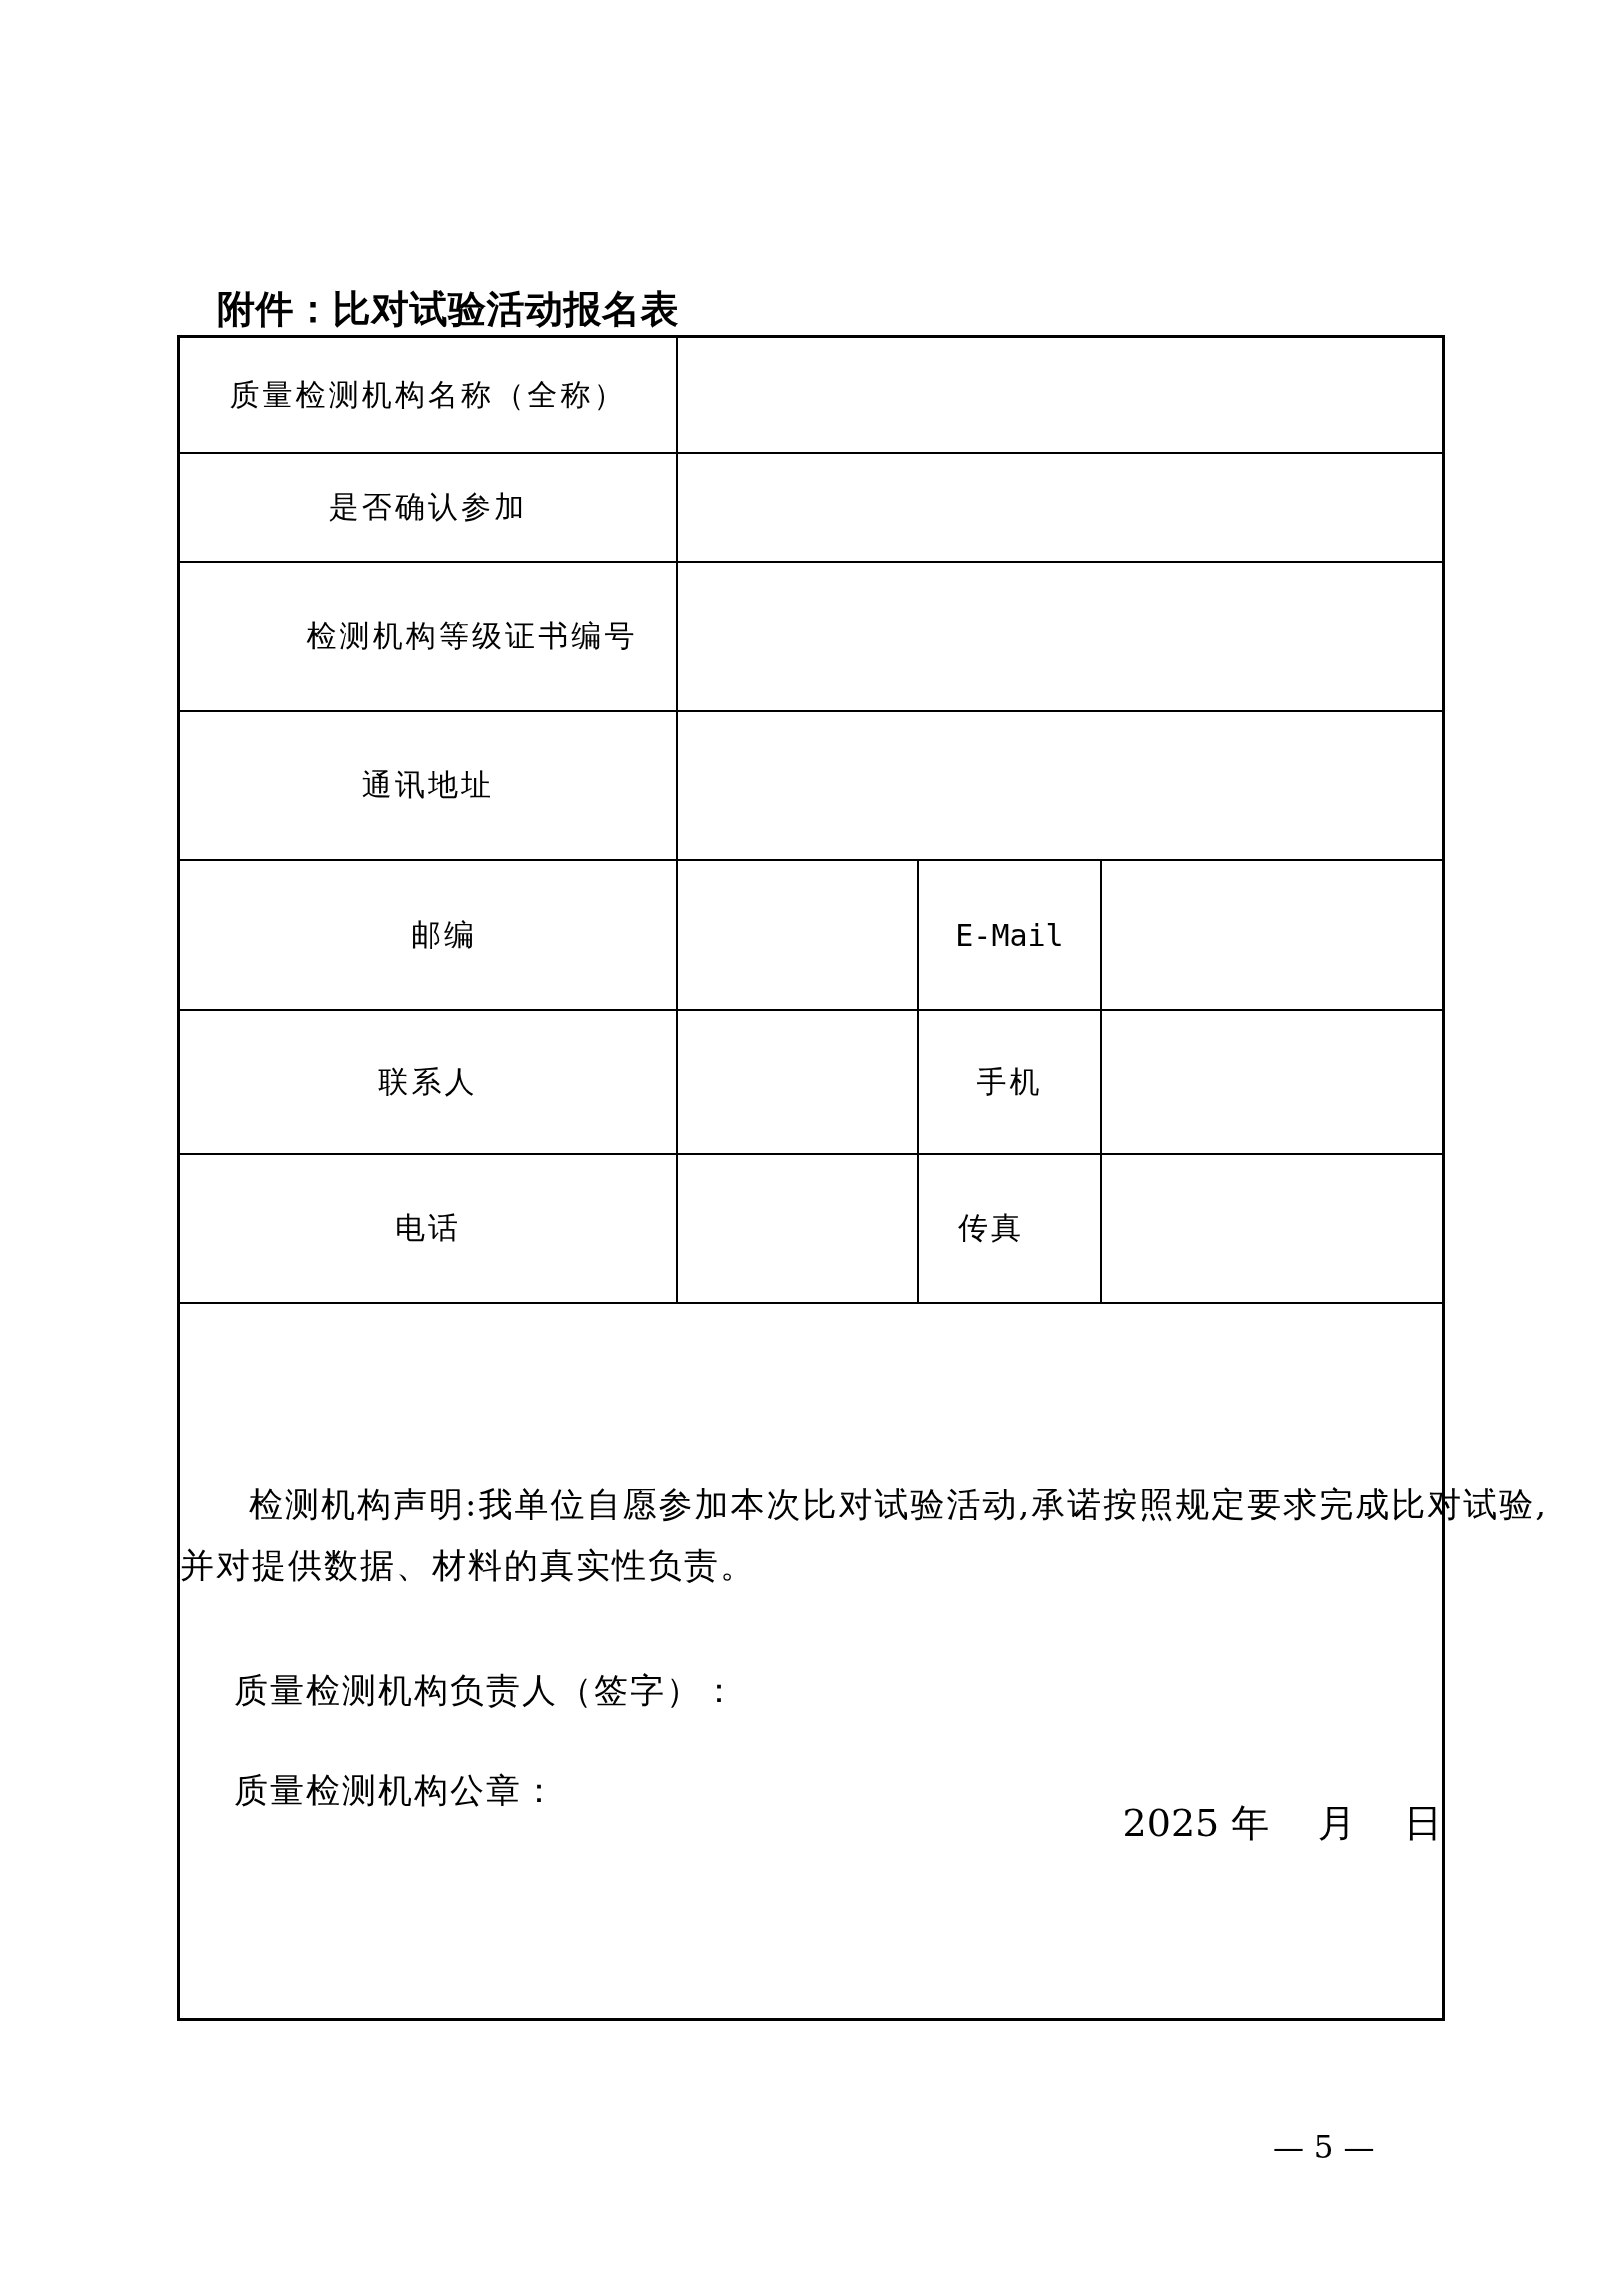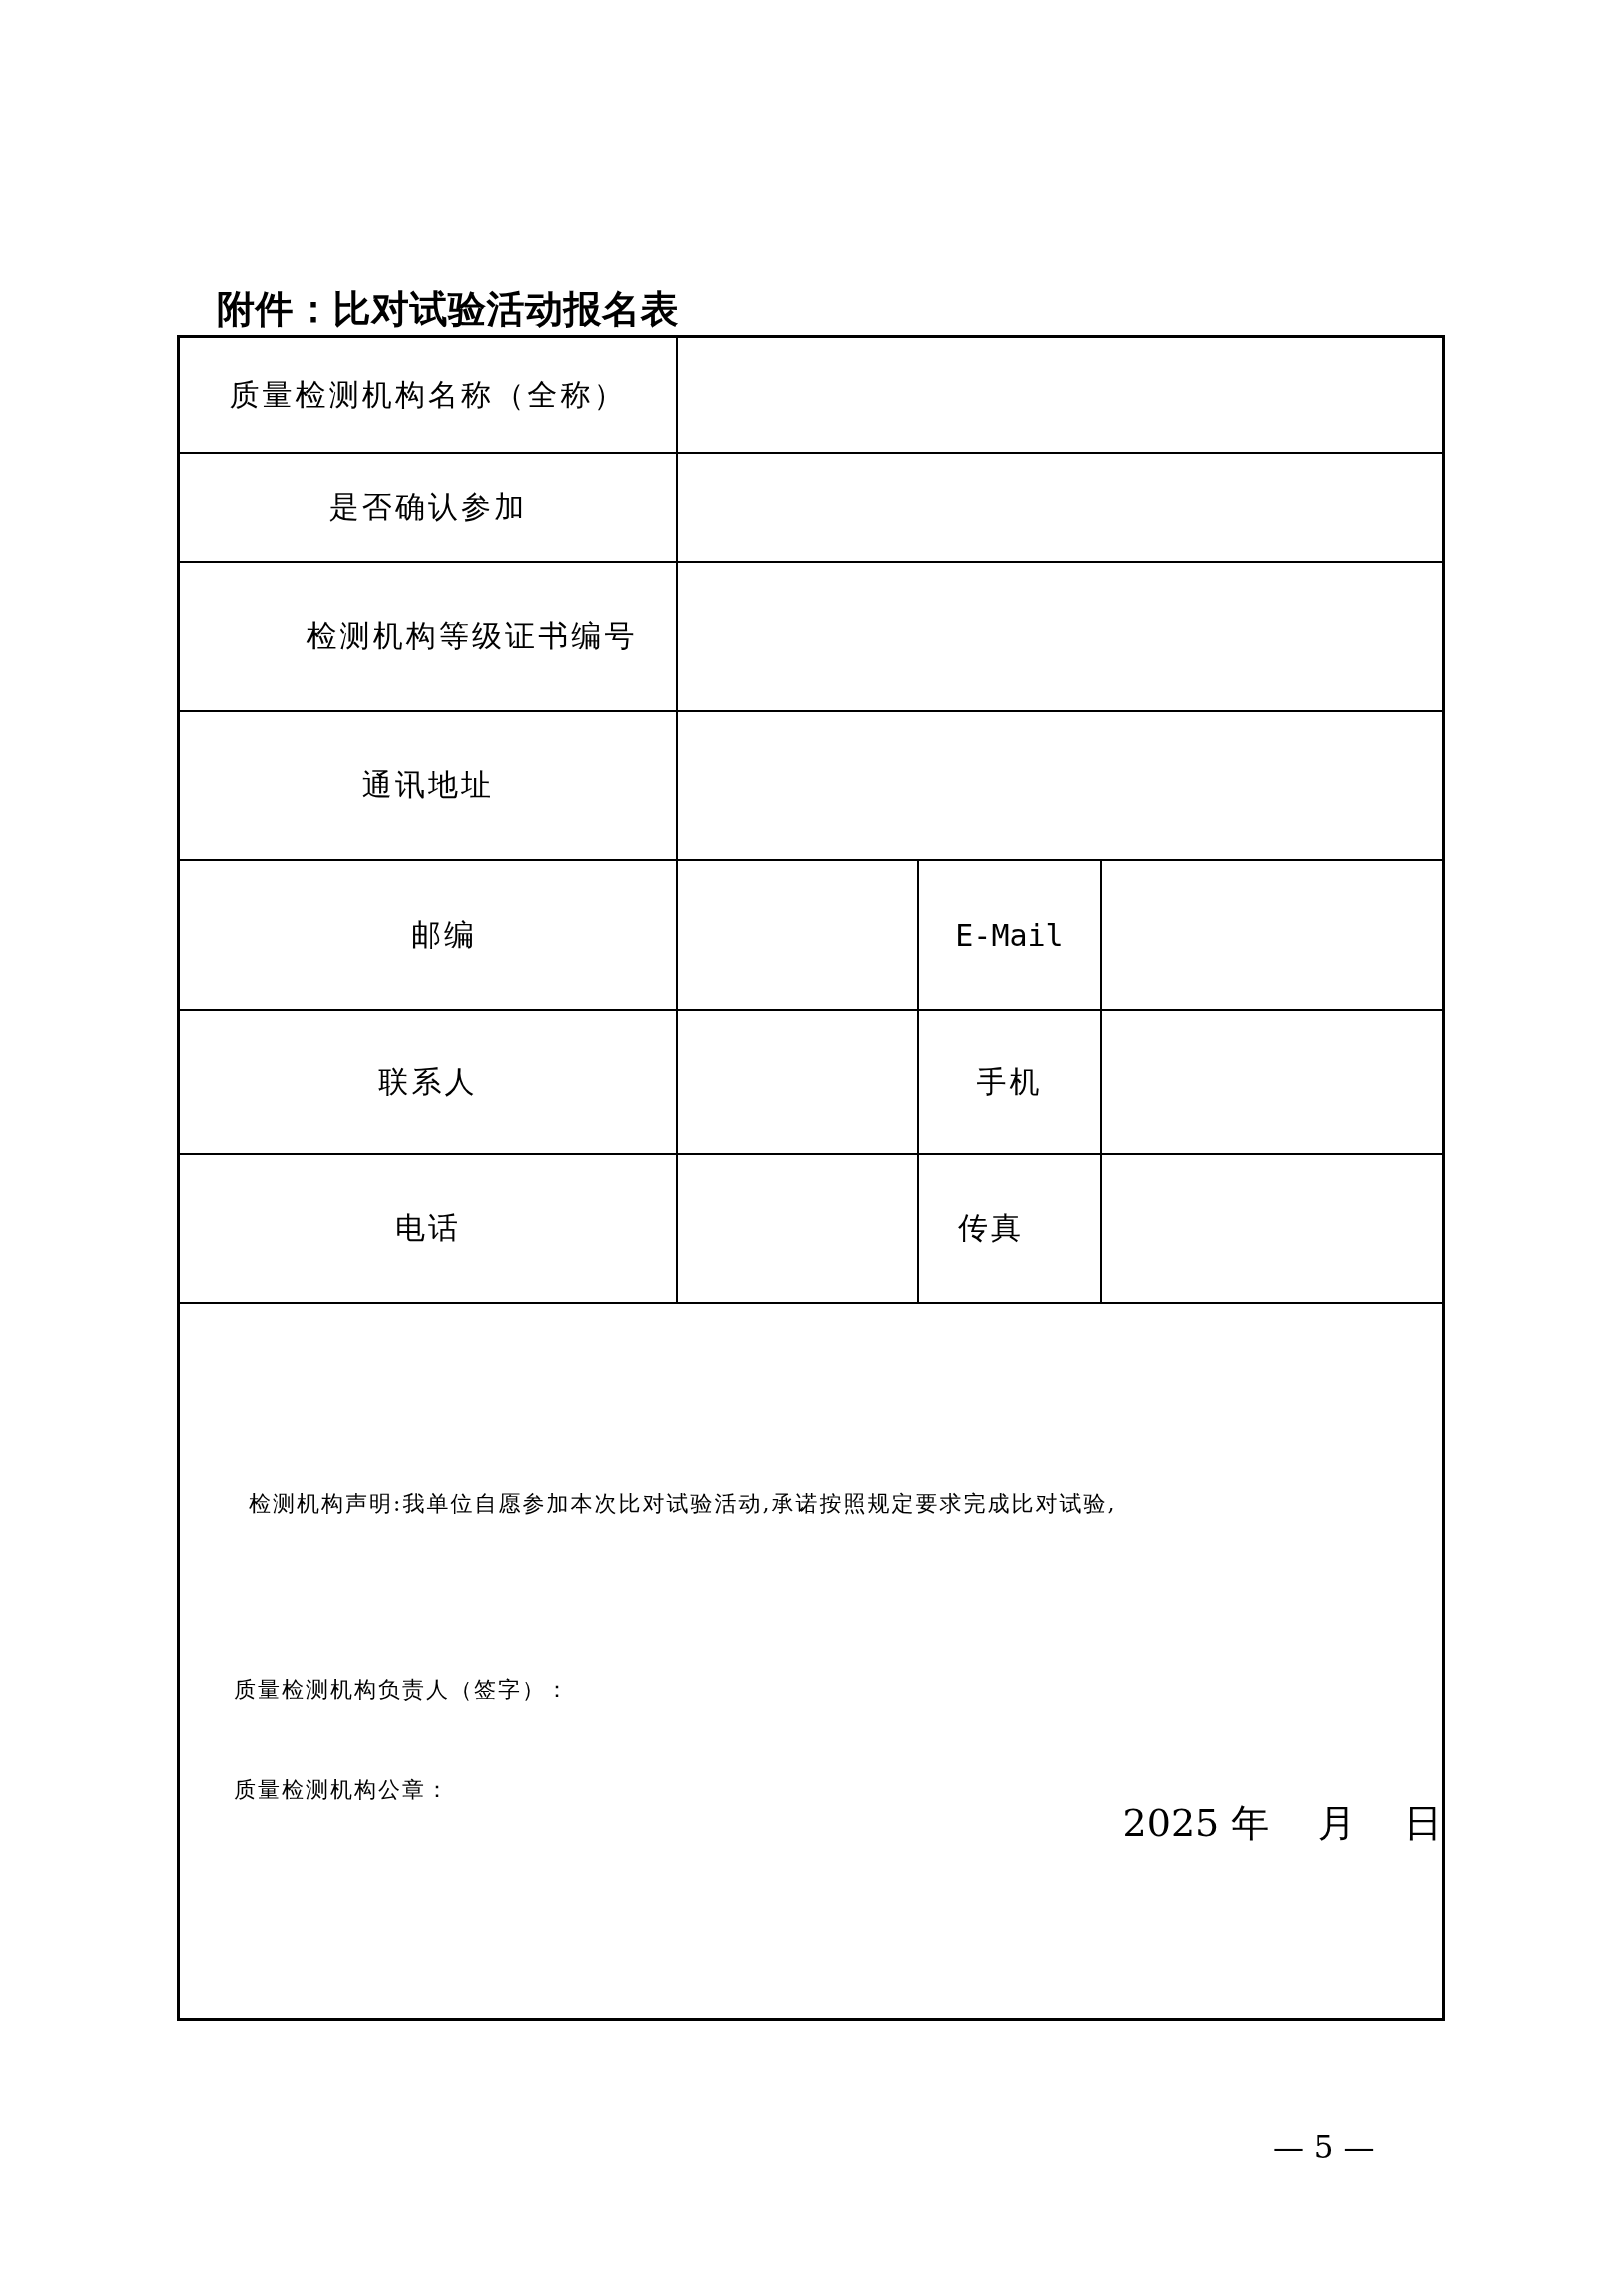--- a/index.html
+++ b/index.html
@@ -19,21 +19,21 @@
   }
   .hline { position: absolute; left: 0; right: 0; height: 2px; background: #000; }
   .vline { position: absolute; width: 2px; background: #000; }
   .cell-label {
     position: absolute; display: flex; align-items: center; justify-content: center;
     font-size: 30px; letter-spacing: 3.1px; white-space: nowrap;
   }
   .cell-input { position: absolute; }
   .mono { font-family: "DejaVu Sans Mono", "Liberation Mono", monospace; letter-spacing: 0; }
   .decl {
-    position: absolute; font-size: 22px; letter-spacing: 2px; white-space: nowrap;
+    position: absolute; font-size: 34px; letter-spacing: 2px; white-space: nowrap;
     line-height: 36px;
   }
   .date {
     position: absolute; font-size: 38px; white-space: pre; line-height: 36px; margin-left: 44px;
   }
   .page-num {
     position: absolute; left: 1273px; top: 2127px;
     font-size: 31px; white-space: pre; line-height: 41px;
   }
 </style>
@@ -77,20 +77,21 @@
   <div class="cell-input" style="left:498px; top:673px; width:239px; height:142px"></div>
   <div class="cell-label" style="left:739px; top:673px; width:181px; height:142px">手机</div>
   <div class="cell-input" style="left:922px; top:673px; width:339px; height:142px"></div>
 
   <div class="cell-label" style="left:0; top:817px; width:496px; height:147px">电话</div>
   <div class="cell-input" style="left:498px; top:817px; width:239px; height:147px"></div>
   <div class="cell-label" style="left:739px; top:817px; width:144px; height:147px">传真</div>
   <div class="cell-input" style="left:922px; top:817px; width:339px; height:147px"></div>
 
   <div class="decl" style="left:69px; top:1148px">检测机构声明:我单位自愿参加本次比对试验活动,承诺按照规定要求完成比对试验,</div>
+  <div class="decl" style="left:0; top:1209px">并对提供数据、材料的真实性负责。</div>
   <div class="decl" style="left:54px; top:1334px">质量检测机构负责人（签字）：</div>
   <div class="cell-input" style="left:460px; top:1329px; width:767px; height:46px"></div>
   <div class="decl" style="left:54px; top:1434px">质量检测机构公章：</div>
   <div class="cell-input" style="left:358px; top:1429px; width:767px; height:46px"></div>
   <div class="date" style="right:0; top:1467px">2025 年    月    日</div>
 </div>
 
 <div class="page-num">— 5 —</div>
 
 

